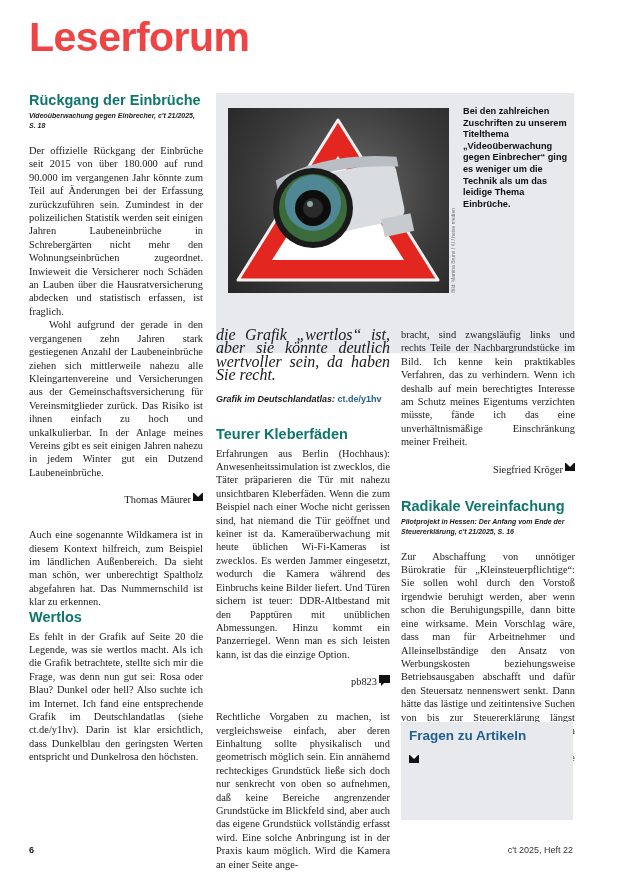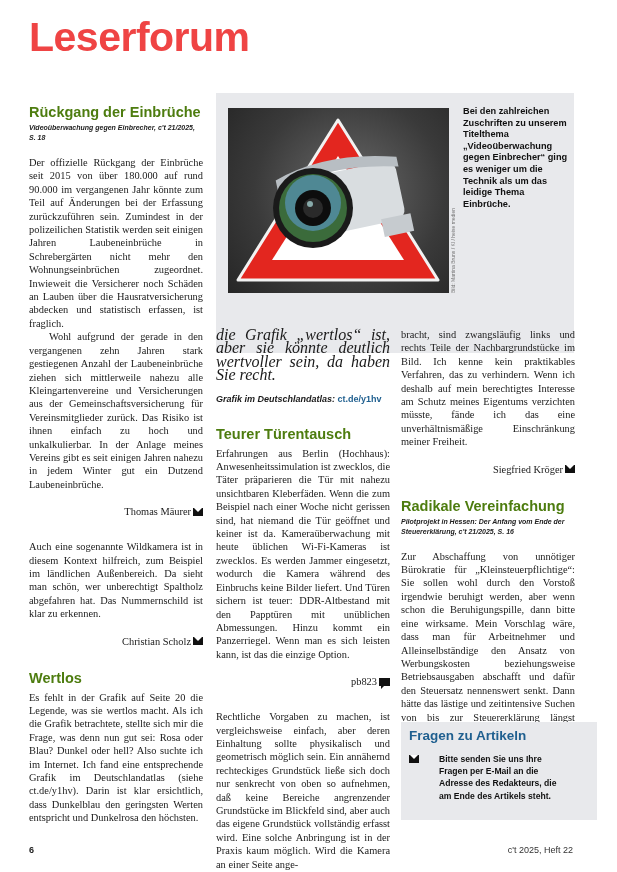--- a/index.html
+++ b/index.html
@@ -6,39 +6,39 @@
   body { width:617px; height:872px; position:relative; overflow:hidden; color:#1a1a1a; }
   .sans { font-family:"Liberation Sans", "DejaVu Sans", sans-serif; }
 
   .page-title { position:absolute; left:29px; top:14px; font-size:41px; font-weight:bold; letter-spacing:-0.5px; color:#ef4444; margin:0; }
 
   .col { position:absolute; width:174px; }
   #col1 { left:29px; top:92px; }
   #col2 { left:216px; top:328px; }
   #col3 { left:401px; top:328px; }
 
-  .h2 { font-family:"Liberation Sans", sans-serif; font-weight:bold; font-size:14.5px; line-height:17px; color:#4d7c0f; margin:12px 0 2px 0; }
+  .h2 { font-family:"Liberation Sans", sans-serif; font-weight:bold; font-size:14.5px; line-height:17px; color:#0f766e; margin:0 0 2px 0; }
   .ref { font-family:"Liberation Sans", sans-serif; font-style:italic; font-weight:bold; font-size:7px; line-height:10px; color:#222; margin:0 0 13px 0; }
   .body { font-family:"Liberation Serif", serif; font-size:10.4px; line-height:13.4px; text-align:justify; hyphens:auto; margin:0; color:#1a1a1a; }
   .body.indent { text-indent:20px; }
-  .sig { font-family:"Liberation Serif", serif; font-size:10.4px; line-height:13px; text-align:right; margin:14px 0 22px 0; display:flex; justify-content:flex-end; align-items:center; gap:2px; }
+  .sig { font-family:"Liberation Serif", serif; font-size:10.4px; line-height:13px; text-align:right; margin:14px 0 22px 0; display:flex; justify-content:flex-end; align-items:flex-start; gap:2px; }
   .env { display:inline-block; width:10px; height:8px; background:#111; position:relative; vertical-align:middle; }
   .env::after { content:""; position:absolute; left:1px; top:0; width:0; height:0; border-left:4px solid transparent; border-right:4px solid transparent; border-top:4px solid #fff; }
   .bubble { display:inline-block; width:11px; height:8px; background:#111; position:relative; vertical-align:middle; }
   .bubble::after { content:""; position:absolute; left:2px; bottom:-3px; border-left:0 solid transparent; border-right:3px solid transparent; border-top:3px solid #111; }
   .editor { font-family:"Liberation Serif", serif; font-style:italic; font-size:16px; line-height:13.4px; text-align:justify; margin:0; }
   .linkline { font-family:"Liberation Sans", sans-serif; font-style:italic; font-weight:bold; font-size:9px; margin:12px 0 22px 0; }
   .linkline a { color:#1f5f8f; text-decoration:none; font-style:normal; }
 
   .photo-box { position:absolute; left:216px; top:93px; width:358px; height:260px; background:#e8e9ec; }
   .photo { position:absolute; left:12px; top:15px; width:221px; height:185px; background:radial-gradient(circle at 55% 45%, #6a6a6a 0%, #3a3a3a 60%, #262626 100%); overflow:hidden; }
   .credit { position:absolute; left:234px; top:200px; font-family:"Liberation Sans", sans-serif; font-size:5px; color:#777; transform:rotate(-90deg); transform-origin:left top; white-space:nowrap; width:100px; }
   .caption { position:absolute; left:247px; top:13px; width:108px; font-family:"Liberation Sans", sans-serif; font-weight:bold; font-size:9.2px; line-height:11.6px; color:#111; margin:0; }
 
-  .info-box { position:absolute; left:401px; top:722px; width:196px; height:98px; background:#e8e9ec; }
+  .info-box { position:absolute; left:401px; top:722px; width:172px; height:98px; background:#e8e9ec; }
   .info-title { position:absolute; left:8px; top:6px; font-family:"Liberation Sans", sans-serif; font-weight:bold; font-size:13.5px; color:#1f5f8f; margin:0; }
   .info-icon { position:absolute; left:8px; top:33px; }
   .info-text { position:absolute; left:38px; top:31px; width:130px; font-family:"Liberation Sans", sans-serif; font-weight:bold; font-size:8.6px; line-height:12.2px; color:#111; margin:0; }
 
   .footer-left { position:absolute; left:29px; top:845px; font-family:"Liberation Sans", sans-serif; font-weight:bold; font-size:9px; }
   .footer-right { position:absolute; right:44px; top:845px; font-family:"Liberation Sans", sans-serif; font-size:9px; color:#333; }
 </style>
 </head>
 <body>
 
@@ -73,42 +73,38 @@
     <p class="body">Der offizielle Rückgang der Einbrüche seit 2015 von über 180.000 auf rund 90.000 im vergangenen Jahr könnte zum Teil auf Änderungen bei der Erfassung zurückzuführen sein. Zumindest in der polizeilichen Statistik werden seit einigen Jahren Laubeneinbrüche in Schrebergärten nicht mehr den Wohnungseinbrüchen zugeordnet. Inwieweit die Versicherer noch Schäden an Lauben über die Hausratversicherung abdecken und statistisch erfassen, ist fraglich.</p>
     <p class="body indent">Wohl aufgrund der gerade in den vergangenen zehn Jahren stark gestiegenen Anzahl der Laubeneinbrüche ziehen sich mittlerweile nahezu alle Kleingartenvereine und Versicherungen aus der Gemeinschaftsversicherung für Vereinsmitglieder zurück. Das Risiko ist ihnen einfach zu hoch und unkalkulierbar. In der Anlage meines Vereins gibt es seit einigen Jahren nahezu in jedem Winter gut ein Dutzend Laubeneinbrüche.</p>
     <div class="sig">
       <span>Thomas Mäurer</span>
       <span class="env"></span>
     </div>
   </article>
 
   <article>
     <p class="body">Auch eine sogenannte Wildkamera ist in diesem Kontext hilfreich, zum Beispiel im ländlichen Außenbereich. Da sieht man schön, wer unberechtigt Spaltholz abgefahren hat. Das Nummernschild ist klar zu erkennen.</p>
-    <div class="sig">
-      <span>Christian Scholz</span>
-      <span class="env"></span>
-    </div>
   </article>
 
   <article>
     <h2 class="h2" style="margin-bottom:4px">Wertlos</h2>
     <p class="body">Es fehlt in der Grafik auf Seite 20 die Legende, was sie wertlos macht. Als ich die Grafik betrachtete, stellte sich mir die Frage, was denn nun gut sei: Rosa oder Blau? Dunkel oder hell? Also suchte ich im Internet. Ich fand eine entsprechende Grafik im Deutschlandatlas (siehe ct.de/y1hv). Darin ist klar ersichtlich, dass Dunkelblau den geringsten Werten entspricht und Dunkelrosa den höchsten.</p>
 
   </article>
 </div>
 
 <div class="col" id="col2">
   <p class="editor">die Grafik „wertlos“ ist, aber sie könnte deutlich wertvoller sein, da haben Sie recht.</p>
   <p class="linkline">
     <span>Grafik im Deutschlandatlas:</span>
     <a>ct.de/y1hv</a>
   </p>
 
   <article>
-    <h2 class="h2" style="margin-bottom:4px">Teurer Türentausch</h2>
+    <h2 class="h2" style="margin-bottom:4px">Teurer Kleberfäden</h2>
     <p class="body">Erfahrungen aus Berlin (Hochhaus): Anwesenheitssimulation ist zwecklos, die Täter präparieren die Tür mit nahezu unsichtbaren Kleberfäden. Wenn die zum Beispiel nach einer Woche nicht gerissen sind, hat niemand die Tür geöffnet und keiner ist da. Kameraüberwachung mit heute üblichen Wi-Fi-Kameras ist zwecklos. Es werden Jammer eingesetzt, wodurch die Kamera während des Einbruchs keine Bilder liefert. Und Türen sichern ist teuer: DDR-Altbestand mit den Papptüren mit unüblichen Abmessungen. Hinzu kommt ein Panzerriegel. Wenn man es sich leisten kann, ist das die einzige Option.</p>
     <div class="sig">
       <span>pb823</span>
       <span class="bubble"></span>
     </div>
   </article>
 
   <article>
     <p class="body">Rechtliche Vorgaben zu machen, ist vergleichsweise einfach, aber deren Einhaltung sollte physikalisch und geometrisch möglich sein. Ein annähernd rechteckiges Grundstück ließe sich doch nur senkrecht von oben so aufnehmen, daß keine Bereiche angrenzender Grundstücke im Blickfeld sind, aber auch das eigene Grundstück vollständig erfasst wird. Eine solche Anbringung ist in der Praxis kaum möglich. Wird die Kamera an einer Seite ange-</p>
   </article>
@@ -125,17 +121,16 @@
     <h2 class="h2">Radikale Vereinfachung</h2>
     <p class="ref">Pilotprojekt in Hessen: Der Anfang vom Ende der Steuererklärung, c't 21/2025, S. 16</p>
     <p class="body">Zur Abschaffung von unnötiger Bürokratie für „Kleinsteuerpflichtige“: Sie sollen wohl durch den Vorstoß irgendwie beruhigt werden, aber wenn schon die Beruhigungspille, dann bitte eine wirksame. Mein Vorschlag wäre, dass man für Arbeitnehmer und Alleinselbständige den Ansatz von Werbungskosten beziehungsweise Betriebsausgaben abschafft und dafür den Steuersatz nennenswert senkt. Dann hätte das lästige und zeitintensive Suchen von bis zur Steuererklärung längst vergessenen Ausgaben und Belegen ein Ende.</p>
     <p class="body indent">Das Gleiche könnte für absetzbare Kosten bei Vermietung und Verpachtung</p>
   </article>
 </div>
 
 <div class="info-box">
   <h3 class="info-title">Fragen zu Artikeln</h3>
   <span class="env info-icon"></span>
-  <p class="info-text">Bitte senden Sie uns Ihre Fragen per E-Mail an die Adresse des Redakteurs, die am Ende des Artikels steht.</p>
 </div>
 
 <div class="footer-left">6</div>
 <div class="footer-right">c't 2025, Heft 22</div>
 
 </body></html>

